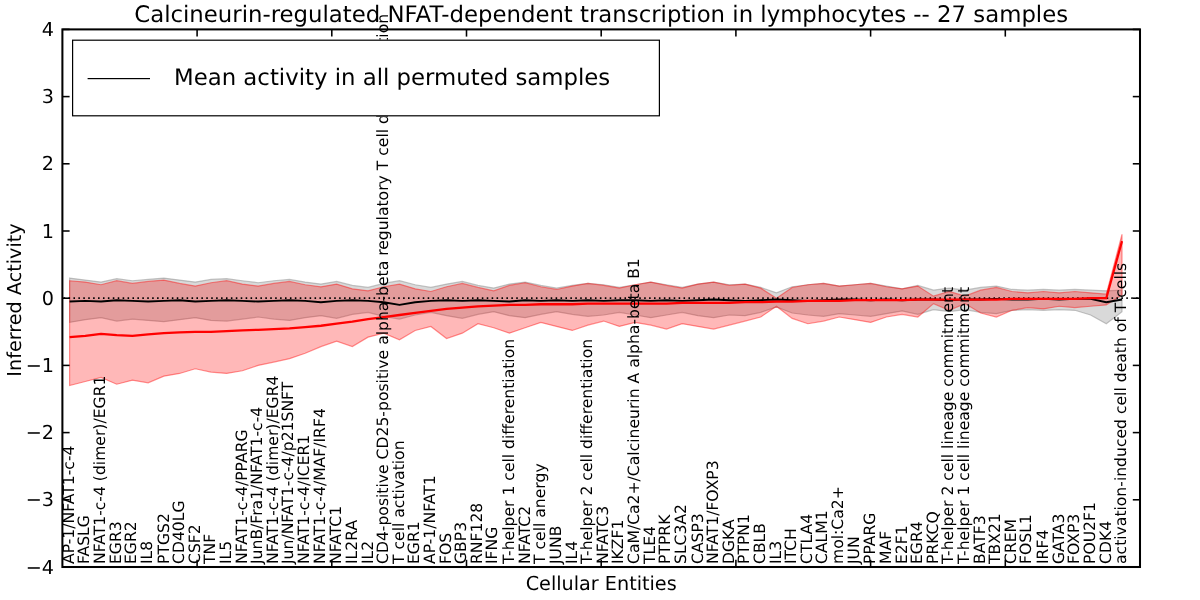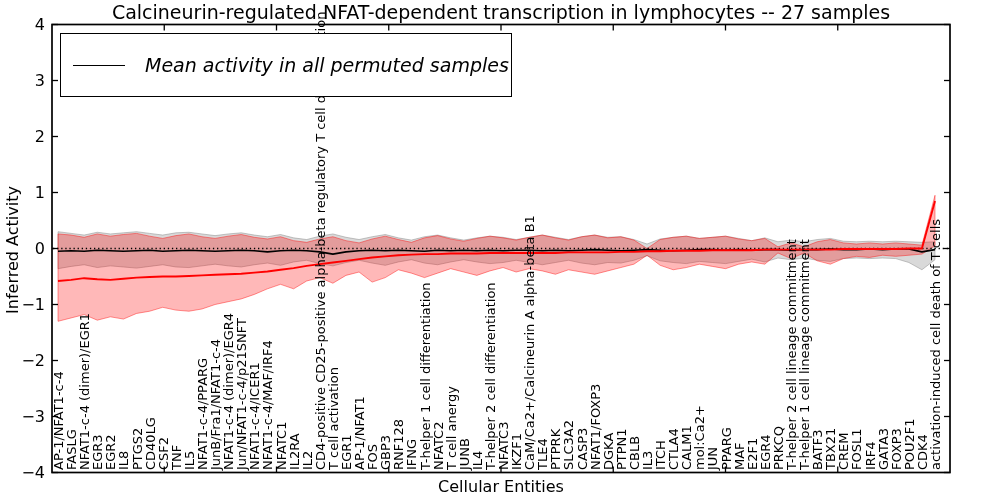--- a/index.html
+++ b/index.html
@@ -23,24 +23,24 @@
   }
   .ytick-label{
     position:absolute;left:0;width:45px;text-align:right;font-size:16px;
     height:18px;line-height:18px;z-index:2;
   }
   .xtick-label{
     position:absolute;top:470px;font-size:13px;line-height:13px;white-space:nowrap;
     transform-origin:0 0;transform:rotate(-90deg) translateY(-50%);z-index:2;
   }
   .legend{
-    position:absolute;left:60px;top:33px;width:452px;height:64px;
+    position:absolute;left:60px;top:33px;width:490px;height:64px;
     border:1.6px solid #000;background:#fff;z-index:4;
     display:flex;flex-direction:column;justify-content:space-around;
-    padding:4px 12px;box-sizing:border-box;font-style:italic;
+    padding:4px 12px;box-sizing:border-box;
   }
   .legend-row{display:flex;align-items:center;gap:20px;font-size:19px;white-space:nowrap;}
   .legend-line{display:inline-block;width:52px;height:0;border-top:1.8px solid #000;flex:0 0 auto;}
 </style>
 </head>
 <body>
 
 <div class="fig">
 
   <svg id="chart" width="1000" height="500">

